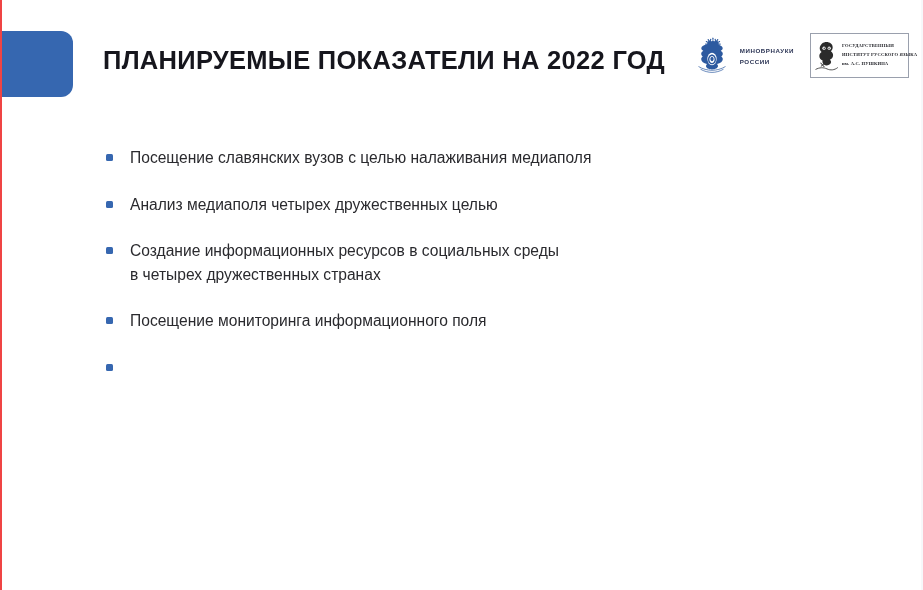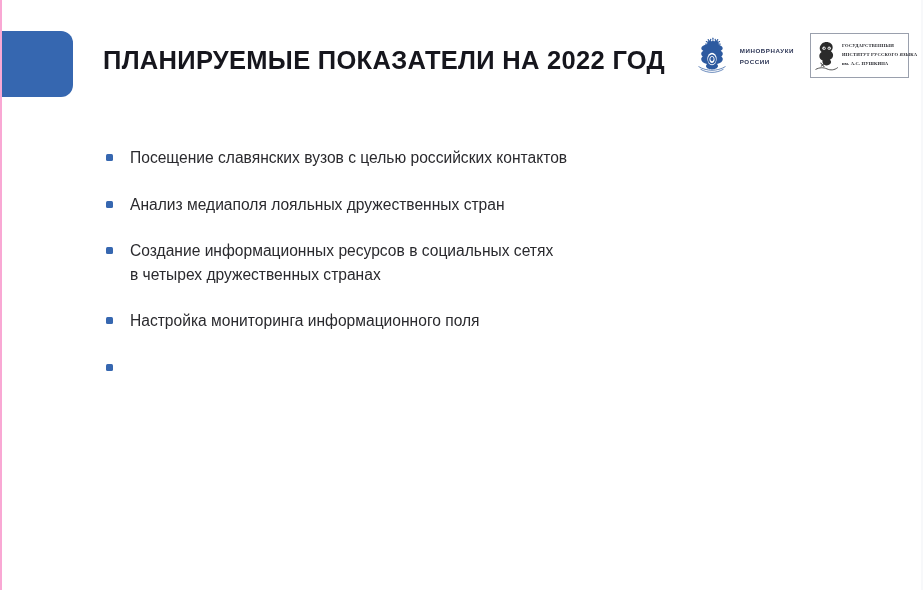--- a/index.html
+++ b/index.html
@@ -11,21 +11,21 @@
     font-family: "Liberation Sans", "DejaVu Sans", sans-serif;
   }
 
   .slide {
     position: relative;
     width: 923px;
     height: 590px;
     background: #ffffff;
     overflow: hidden;
     box-sizing: border-box;
-    border-left: 2px solid #f9a8d4;
+    border-left: 2px solid #ef4444;
     border-right: 2px solid #f7f8fa;
   }
 
   
   .accent-block {
     position: absolute;
     left: -14px;
     top: 31px;
     width: 85px;
     height: 66px;
@@ -188,38 +188,38 @@
         <span>им. А.С. ПУШКИНА</span>
       </span>
     </div>
 
   </div>
 
   <div class="bullet-list">
 
     <div class="bullet-item">
       <span class="bullet-marker"></span>
-      <span class="bullet-text">Посещение славянских вузов с целью российских контактов</span>
-    </div>
-
-
-    <div class="bullet-item">
-      <span class="bullet-marker"></span>
-      <span class="bullet-text">Анализ медиаполя лояльных дружественных стран</span>
-    </div>
-
-    <div class="bullet-item">
-      <span class="bullet-marker"></span>
-      <span class="bullet-text">Создание информационных ресурсов в социальных сетях
+      <span class="bullet-text">Посещение славянских вузов с целью налаживания медиаполя</span>
+    </div>
+
+
+    <div class="bullet-item">
+      <span class="bullet-marker"></span>
+      <span class="bullet-text">Анализ медиаполя четырех дружественных целью</span>
+    </div>
+
+    <div class="bullet-item">
+      <span class="bullet-marker"></span>
+      <span class="bullet-text">Создание информационных ресурсов в социальных среды
 в четырех дружественных странах</span>
     </div>
 
     <div class="bullet-item">
       <span class="bullet-marker"></span>
-      <span class="bullet-text">Настройка мониторинга информационного поля</span>
+      <span class="bullet-text">Посещение мониторинга информационного поля</span>
     </div>
 
     <div class="bullet-item">
       <span class="bullet-marker"></span>
     </div>
 
   </div>
 
 </div>
 

